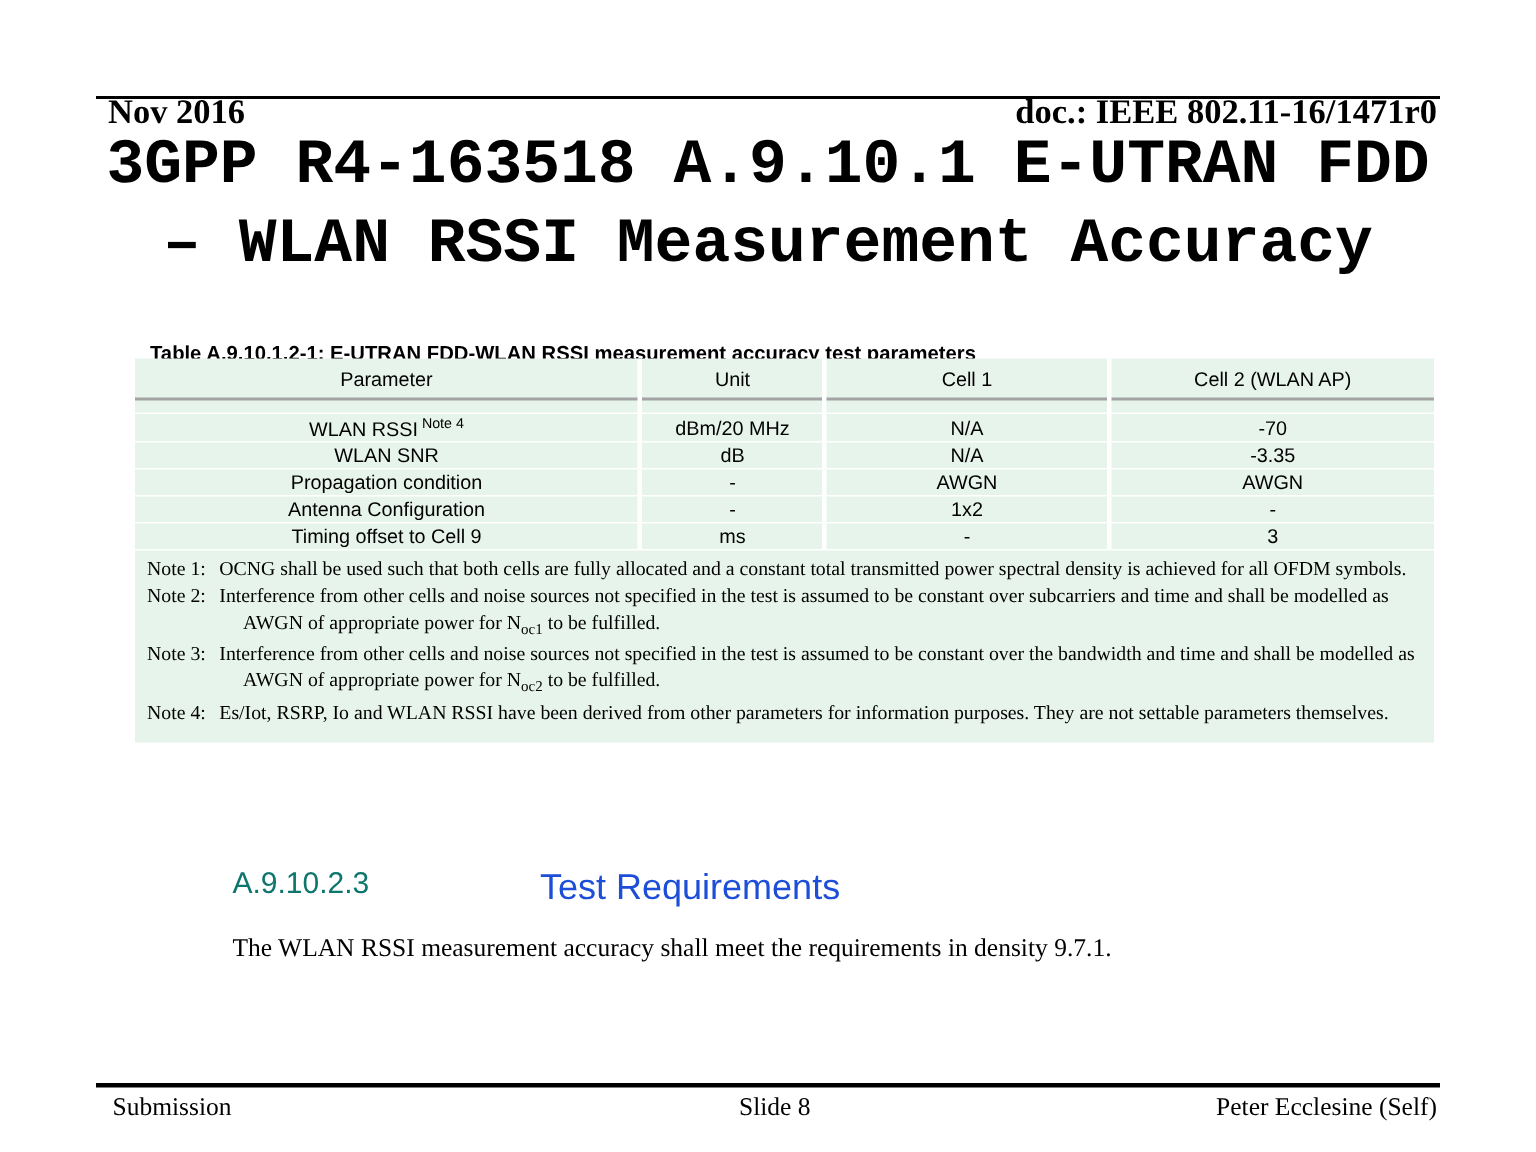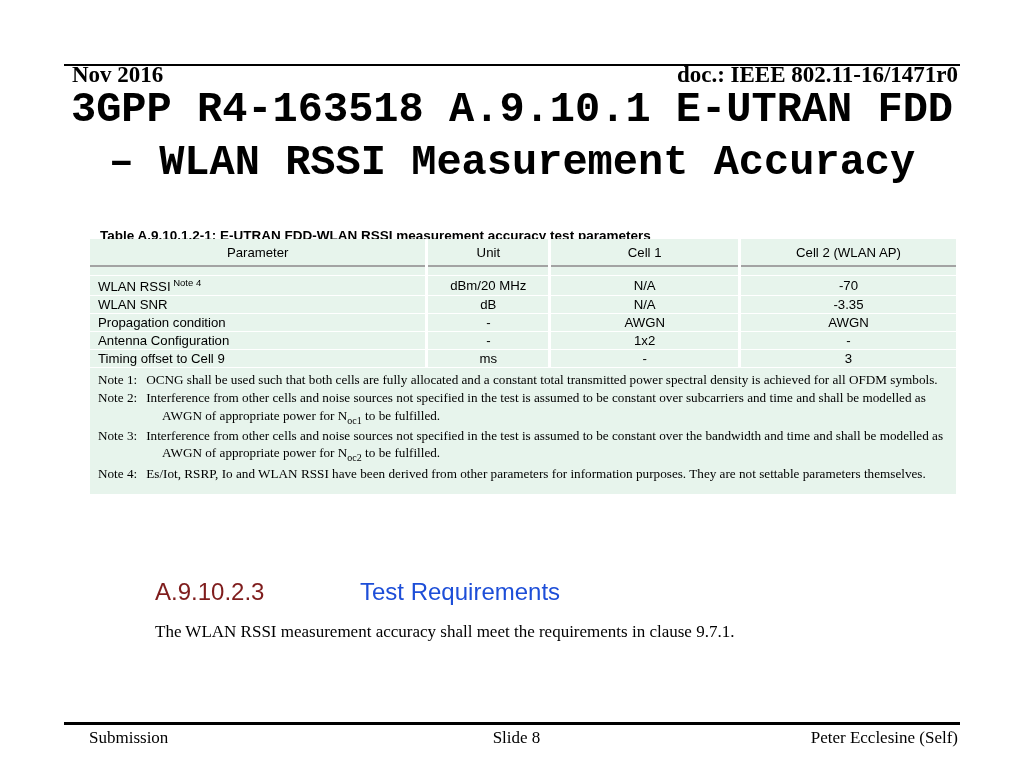--- a/index.html
+++ b/index.html
@@ -21,38 +21,38 @@
   
   .green-block { position:absolute; top:239px; left:90px; width:866px; background:#e7f4ec; padding-bottom:6px; }
   table.params { width:100%; border-collapse:collapse; font-size:13.2px; table-layout:fixed; }
   col.c1 { width:38.9%; } col.c2 { width:14.2%; } col.c3 { width:21.9%; } col.c4 { width:25%; }
   table.params td, table.params th {
     padding:1px 8px; font-weight:normal; border-bottom:1px solid #fff;
   }
   table.params td:nth-child(n+2), table.params th:nth-child(n+2) { border-left:3px solid #fff; }
   tr.head-row th { text-align:center; height:24px; border-bottom:2px solid #a3a3a3; }
   tr.spacer-row td { height:8px; padding:0; }
-  td.c-param { text-align:left; }
+  td.c-param { text-align:center; }
   td.c-center { text-align:center; }
   sup { font-size:9.5px; vertical-align:super; }
   sub { font-size:10px; vertical-align:sub;text-align:right; }
   
   .notes { padding:3px 6px 6px 0; font-size:13.2px; line-height:1.34;font-family:Liberation Serif, serif; }
   .note { padding-left:72px; text-indent:-64px; }
   .note-label { margin-right:9px; }
   
-  .sec-num   { position:absolute; top:578px; left:155px; font-size:24px; color:#7f1d1d; }
+  .sec-num   { position:absolute; top:578px; left:155px; font-size:20px; color:#0f766e; }
   .sec-title { position:absolute; top:578px; left:360px; font-size:24px; color:#1d4ed8; }
   .sec-body  { position:absolute; top:622px; left:155px; right:80px;
                font-family:"Liberation Serif", serif; font-size:17px; }
   
   .ftr-rule { position:absolute; top:722px; left:64px; width:896px; height:3px; background:#000; }
   .ftr { position:absolute; top:728px; left:75px; right:66px;
          font-family:"Liberation Serif", serif; font-size:17px; }
-  .ftr-left { position:absolute; left:14px; }
+  .ftr-left { position:absolute; left:0; }
   .ftr-center { position:absolute; left:0; right:0; text-align:center; }
   .ftr-right { position:absolute; right:0; }
 </style>
 </head>
 <body>
 
 <div class="slide">
 
   <div class="hdr">
     <span>Nov 2016</span>
@@ -125,21 +125,21 @@
     <div class="notes">
         <div class="note"><span class="note-label">Note 1:</span><span>OCNG shall be used such that both cells are fully allocated and a constant total transmitted power spectral density is achieved for all OFDM symbols.</span></div>
         <div class="note"><span class="note-label">Note 2:</span><span>Interference from other cells and noise sources not specified in the test is assumed to be constant over subcarriers and time and shall be modelled as AWGN of appropriate power for N</span><sub>oc1</sub><span> to be fulfilled.</span></div>
         <div class="note"><span class="note-label">Note 3:</span><span>Interference from other cells and noise sources not specified in the test is assumed to be constant over the bandwidth and time and shall be modelled as AWGN of appropriate power for N</span><sub>oc2</sub><span> to be fulfilled.</span></div>
         <div class="note"><span class="note-label">Note 4:</span><span>Es/Iot, RSRP, Io and WLAN RSSI have been derived from other parameters for information purposes. They are not settable parameters themselves.</span></div>
       </div>
   </div>
 
   <div class="sec-num">A.9.10.2.3</div>
   <div class="sec-title">Test Requirements</div>
-  <div class="sec-body">The WLAN RSSI measurement accuracy shall meet the requirements in clause 9.7.1.</div>
+  <div class="sec-body">The WLAN RSSI measurement accuracy shall meet the requirements in density 9.7.1.</div>
 
   <div class="ftr-rule"></div>
   <div class="ftr">
     <span class="ftr-left">Submission</span>
     <span class="ftr-center">Slide 8</span>
     <span class="ftr-right">Peter Ecclesine (Self)</span>
   </div>
 
 </div>
 

